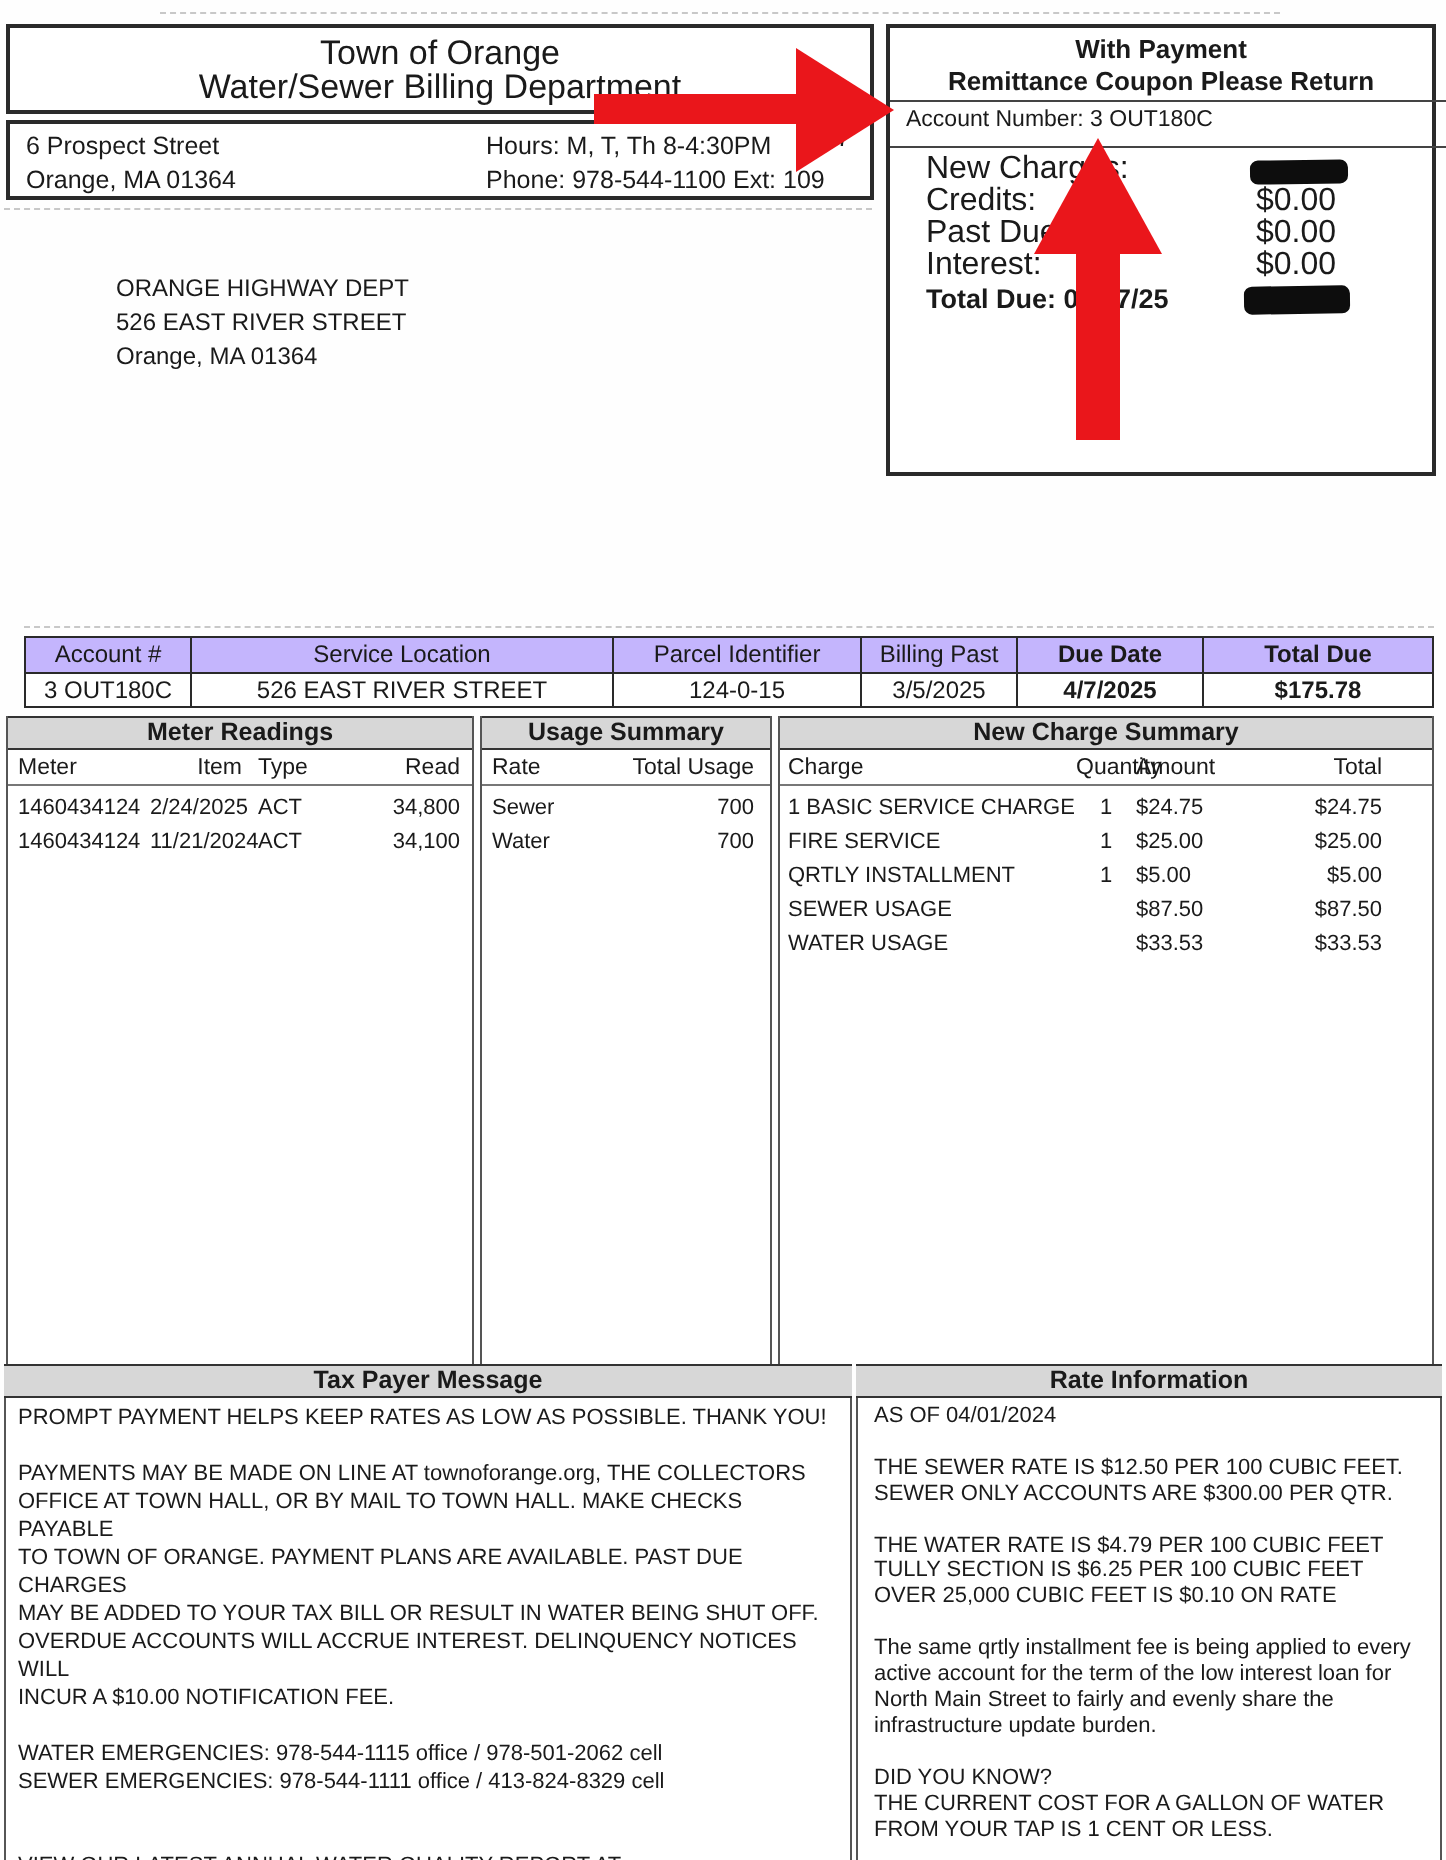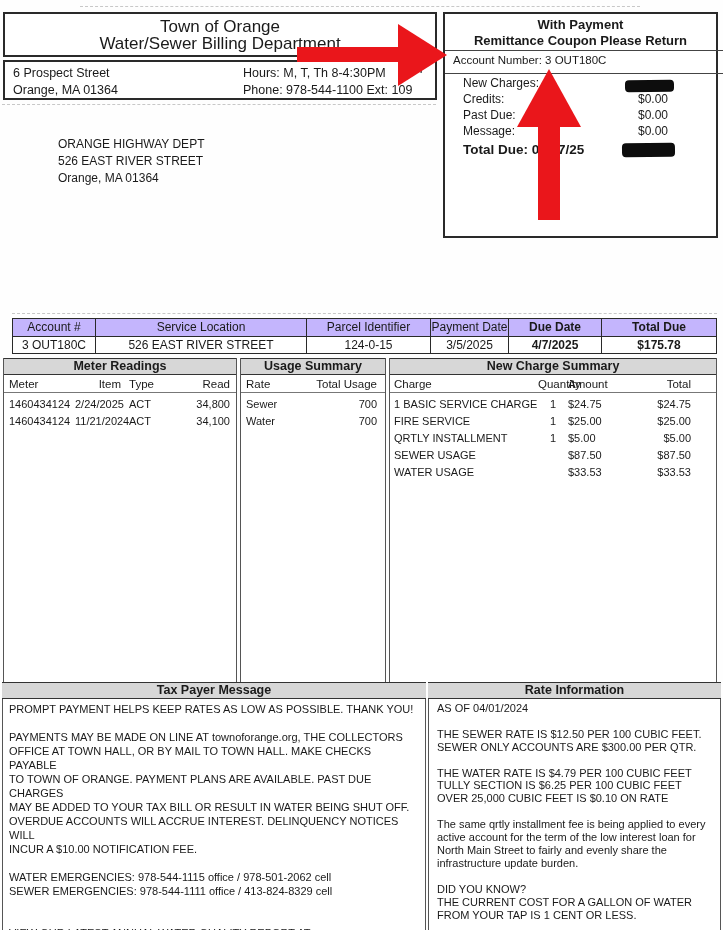--- a/index.html
+++ b/index.html
@@ -19,21 +19,21 @@
   #addr-box .rcol{position:absolute;left:238px;top:3px;}
   #hours-frag{position:absolute;left:414px;top:62px;font-size:12.5px;}
   #mailing{left:58px;top:136px;font-size:12px;line-height:17px;}
   
   #coupon{left:443px;top:12px;width:275px;height:226px;}
   #coupon .title{font-size:13px;font-weight:bold;line-height:16px;padding-top:3px;}
   #coupon .acct-row{position:absolute;left:0;top:36px;width:100%;height:19px;
      border-top:1px solid #444;border-bottom:1px solid #444;font-size:11.5px;
      padding:3px 0 0 8px;}
   #coupon .rows{position:absolute;left:0;top:62px;width:100%;}
-  #coupon .crow{position:relative;height:16px;font-size:12px;}
+  #coupon .crow{position:relative;height:16px;font-size:16px;}
   #coupon .crow .lab{position:absolute;left:18px;top:0;}
   #coupon .crow .val{position:absolute;right:48px;top:0;}
   #coupon .trow{position:relative;height:18px;font-size:13.5px;font-weight:bold;margin-top:2px;}
   #coupon .trow .lab{position:absolute;left:18px;top:0;}
   .redact{position:absolute;background:#0d0d0d;border-radius:4px;transform:rotate(-0.8deg);}
   #redact-new{left:180px;top:66px;width:49px;height:12px;}
   #redact-total{left:177px;top:129px;width:53px;height:14px;}
   
   .red{background:#ea161b;}
   #arrow-h-shaft{left:297px;top:47px;width:104px;height:15px;z-index:9;}
@@ -122,42 +122,42 @@
       </div>
       <div class="crow">
         <span class="lab">Credits:</span>
         <span class="val">$0.00</span>
       </div>
       <div class="crow">
         <span class="lab">Past Due:</span>
         <span class="val">$0.00</span>
       </div>
       <div class="crow">
-        <span class="lab">Message:</span>
+        <span class="lab">Interest:</span>
         <span class="val">$0.00</span>
       </div>
       <div class="trow">
         <span class="lab">Total Due: 04/07/25</span>
       </div>
     </div>
     <div class="redact" id="redact-new"></div>
     <div class="redact" id="redact-total"></div>
   </div>
 
   <div class="abs red" id="arrow-h-shaft"></div>
   <div class="abs" id="arrow-h-head"></div>
   <div class="abs" id="arrow-v-head"></div>
   <div class="abs red" id="arrow-v-shaft"></div>
 
   <div class="abs" id="acct-table">
     <div class="row hrow">
       <div class="cell cw0">Account #</div>
       <div class="cell cw1">Service Location</div>
       <div class="cell cw2">Parcel Identifier</div>
-      <div class="cell cw3">Payment Date</div>
+      <div class="cell cw3">Billing Past</div>
       <div class="cell cw4 b">Due Date</div>
       <div class="cell cw5 b">Total Due</div>
     </div>
     <div class="row vrow">
       <div class="cell cw0">3 OUT180C</div>
       <div class="cell cw1">526 EAST RIVER STREET</div>
       <div class="cell cw2">124-0-15</div>
       <div class="cell cw3">3/5/2025</div>
       <div class="cell cw4 b">4/7/2025</div>
       <div class="cell cw5 b">$175.78</div>

